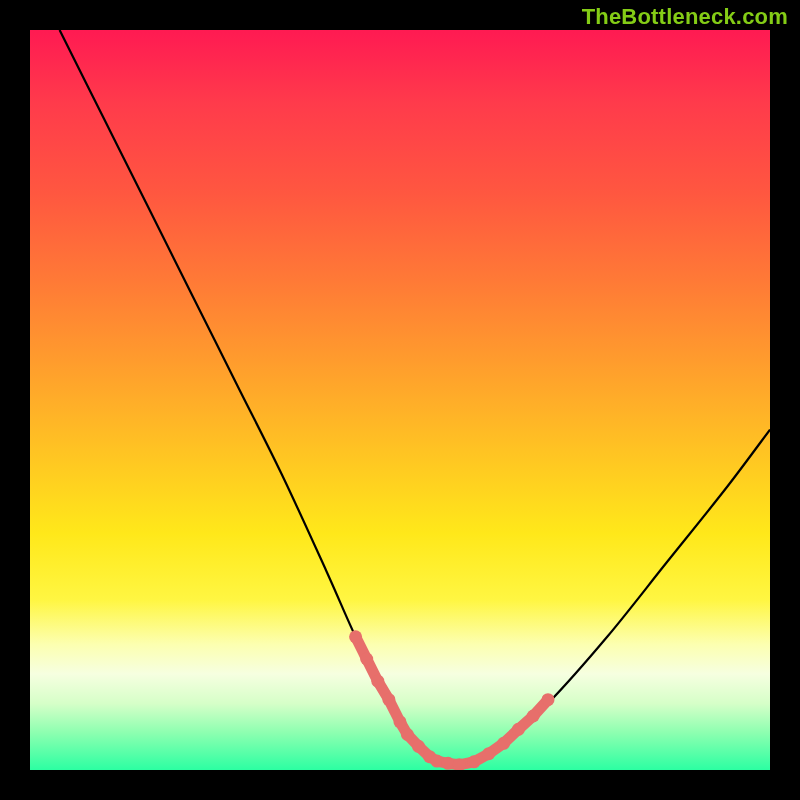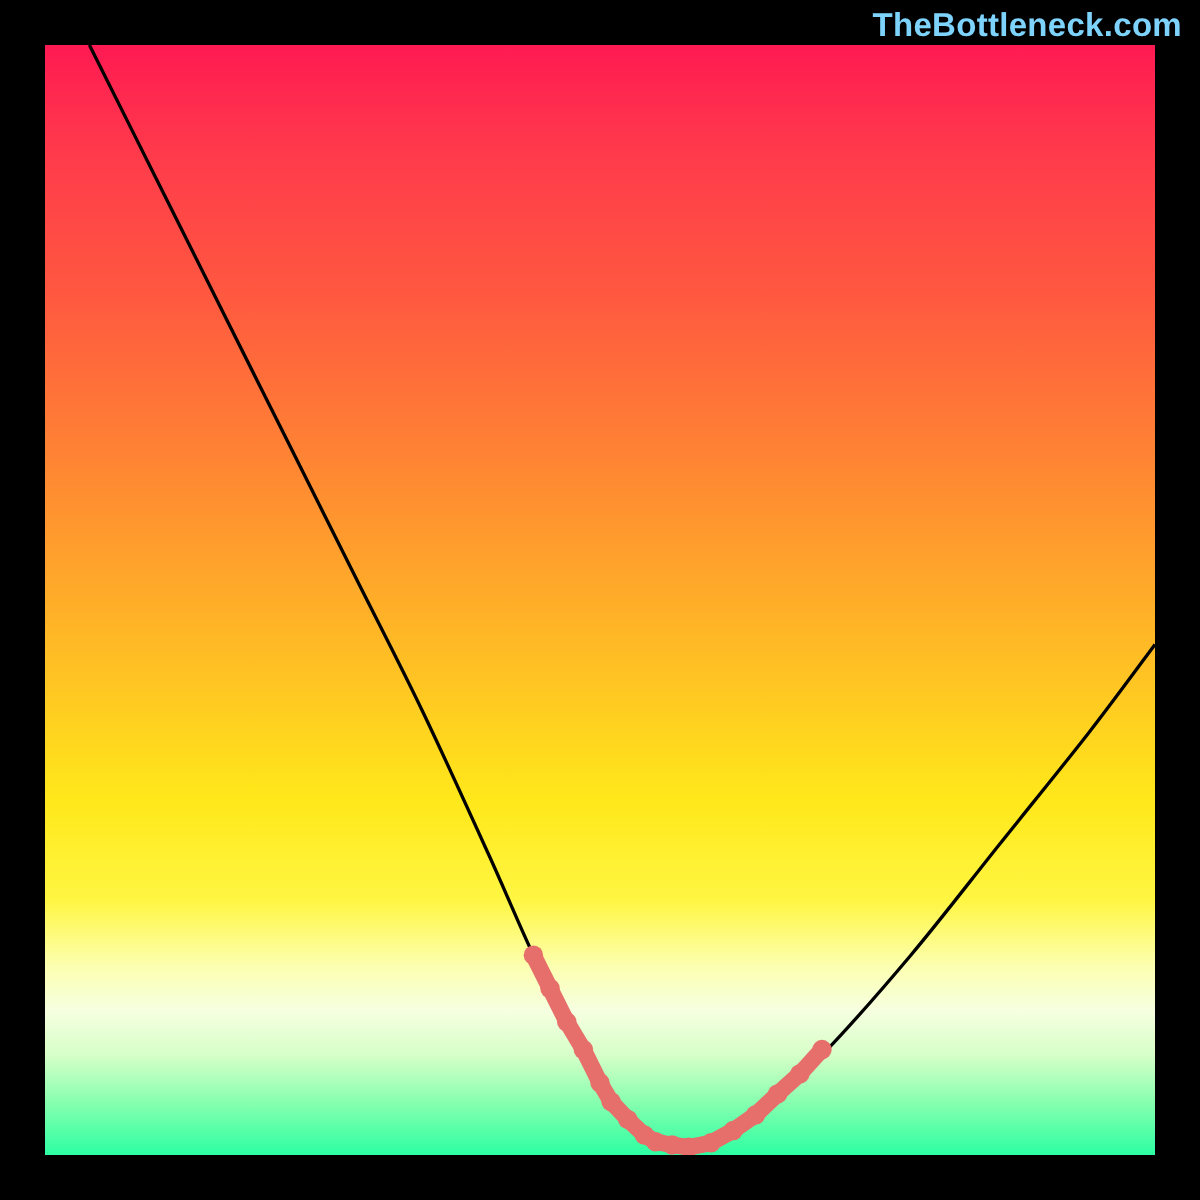--- a/index.html
+++ b/index.html
@@ -48,21 +48,21 @@
     );
   }
   .svg-layer {
     position: absolute;
     inset: 0;
   }
   .watermark {
     position: absolute;
     top: 4px;
     right: 12px;
-    color: #7dd3fc;
+    color: #84cc16;
     font-size: 22px;
     font-weight: 600;
     letter-spacing: 0.2px;
     user-select: none;
     margin-left: 12px;
   }
 </style>
 </head>
 <body>
 

